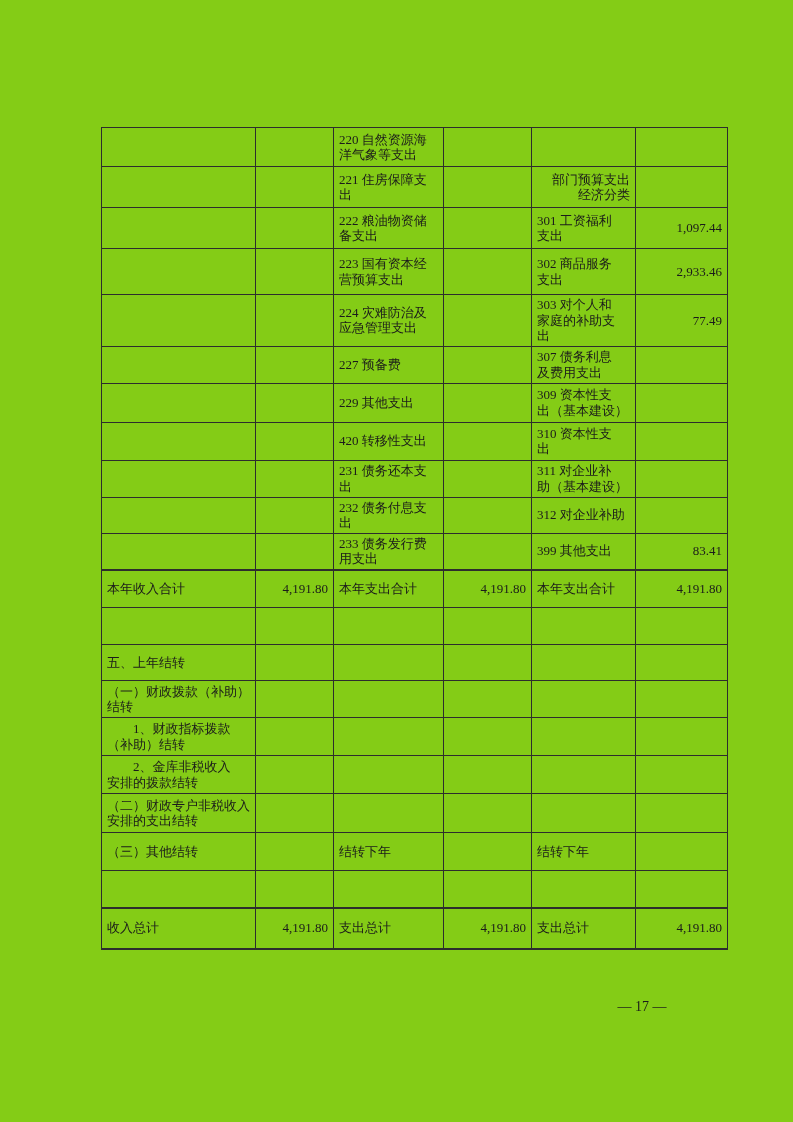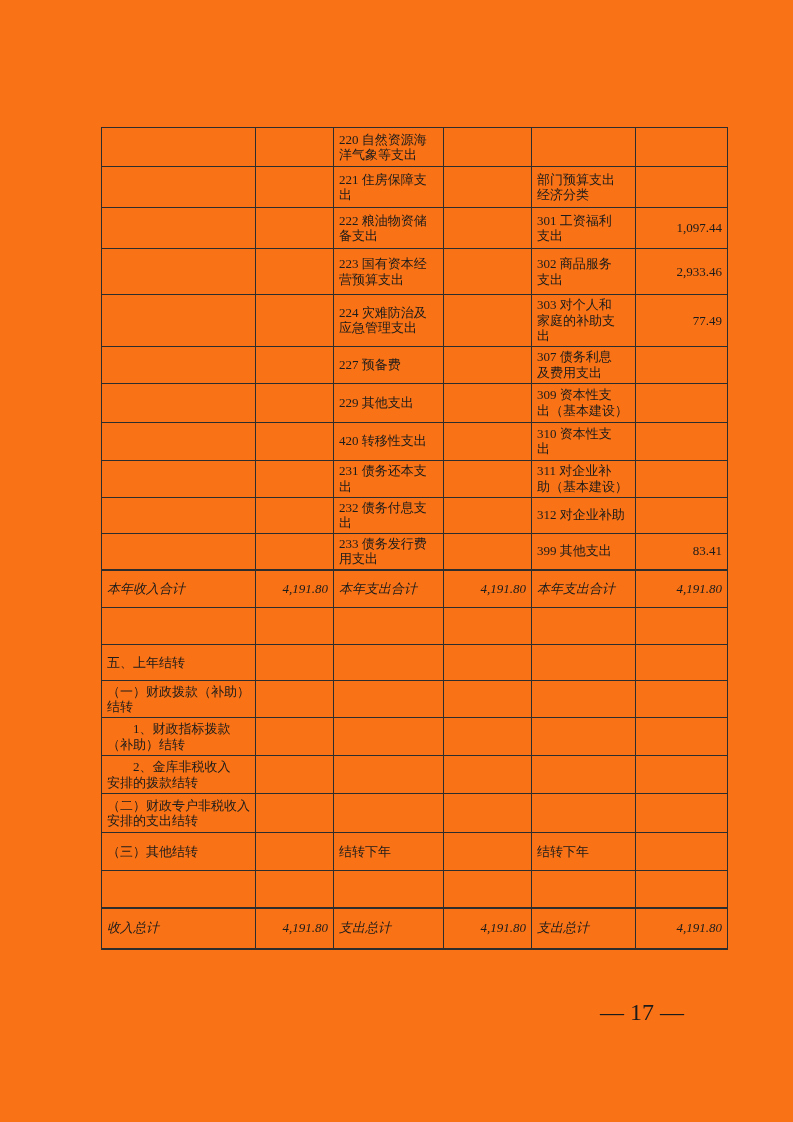--- a/index.html
+++ b/index.html
@@ -1,19 +1,19 @@
 <!DOCTYPE html>
 <html><head>
 <meta charset="utf-8">
 <style>
   html,body { margin:0; padding:0; background:#ffffff; }
   .page {
     position:relative;
     width:793px; height:1122px;
-    background:#f97316;
+    background:#84cc16;
     font-family:"Liberation Serif","DejaVu Serif",serif;
     color:#1b1b1b;
     overflow:hidden;
   }
   table.budget {
     position:absolute; left:101px; top:127px;
     width:626px;
     border-collapse:collapse;
     table-layout:fixed;
   }
@@ -22,29 +22,29 @@
     font-size:13px;
     line-height:15.5px;
     padding:2px 5px;
     vertical-align:middle;
     white-space:pre-line;
     overflow:hidden;
     color:#1b1b1b;
   }
   td.num { text-align:right; padding-right:6px; }
   td.bot { vertical-align:bottom; padding-bottom:5px; }
-  td.ctr { text-align:left; }
+  td.ctr { text-align:right; }
   td.sm  { font-size:11.5px;margin-top:40px; }
-  tr.thick td { border-top-width:2px;font-style:italic; }
+  tr.thick td { border-top-width:2px; }
   tr.last td { border-bottom-width:2px; }
   .page-number {
     position:absolute;
     left:592px; top:999px; width:100px;
     text-align:center;
-    font-size:24px;
+    font-size:14px;
     color:#1b1b1b;
   }
 </style>
 </head>
 <body>
 
 <div class="page">
 
   <table class="budget">
     <colgroup>

